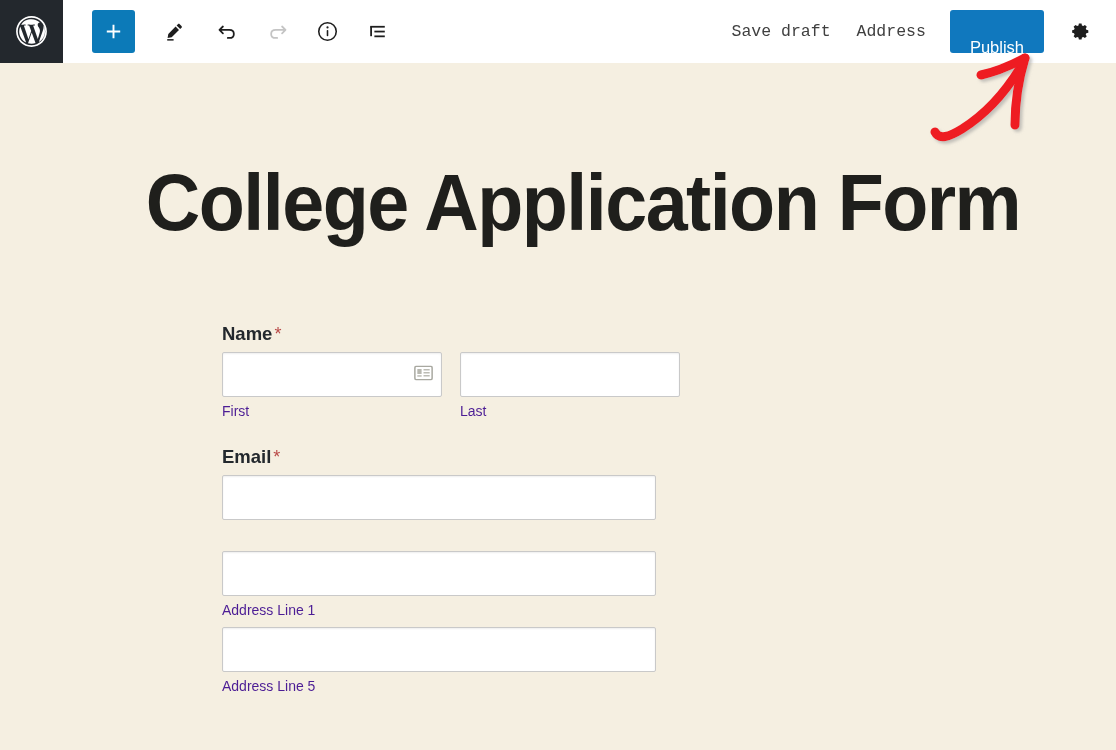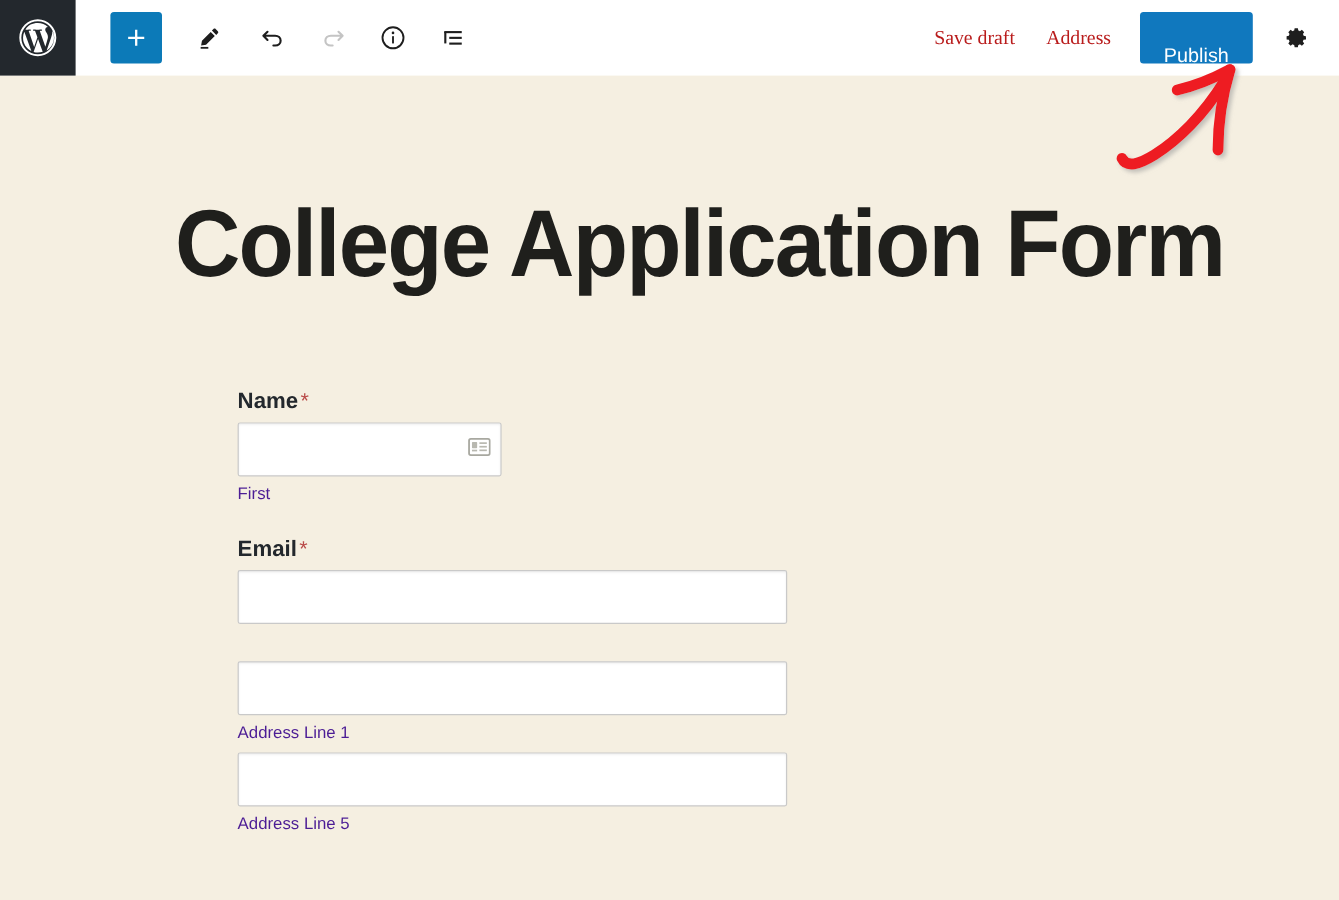--- a/index.html
+++ b/index.html
@@ -69,27 +69,27 @@
   .tb-icon-svg { display: block; }
 
   .toolbar-right {
     margin-left: auto;
     display: flex;
     align-items: center;
     height: 63px;
     padding-right: 14px;
   }
   .text-action {
-    color: #b91c1c;
+    color: #404040;
     font-size: 16.5px;
     background: none;
     border: none;
     cursor: pointer;
     padding: 8px 13px;
-    font-family: Liberation Serif, serif;
+    font-family: Liberation Mono, monospace;
     white-space: nowrap;
   }
   .publish-btn {
     background: #1078be;
     color: #ffffff;
     font-size: 16.5px;
     border: none;
     border-radius: 3px;
     padding: 16px 20px;
     height: 43px;
@@ -136,21 +136,21 @@
     transform-origin: center top;
     white-space: nowrap;
   }
 
   .form-block {
     position: absolute;
     top: 260px;
     left: 198px;
     width: 458px;
   }
-  .field { margin-bottom: 0; }
+  .field { margin-bottom: 0; margin-left: 24px; }
   .field-label {
     font-size: 18.5px;
     font-weight: 700;
     color: #23282d;
     margin-bottom: 7px;
     font-family: "Liberation Sans", sans-serif;
   }
   .req-star {
     color: #b94a48;
     font-weight: 400;
@@ -315,20 +315,24 @@
                 <rect x="3.4" y="3.6" width="4.6" height="5.4" rx="0.6" fill="#b8b8b0"></rect>
                 <rect x="3.4" y="10.4" width="4.6" height="1.5" fill="#b8b8b0"></rect>
                 <rect x="10" y="3.8" width="6.6" height="1.5" fill="#b8b8b0"></rect>
                 <rect x="10" y="7" width="6.6" height="1.5" fill="#b8b8b0"></rect>
                 <rect x="10" y="10.2" width="6.6" height="1.5" fill="#b8b8b0"></rect>
               </svg>
             </span>
           </div>
           <div class="sub-label">First</div>
         </div>
+        <div class="name-col">
+          <input class="text-input" type="text" placeholder="" style="">
+          <div class="sub-label">Last</div>
+        </div>
       </div>
     </div>
 
     <div class="spacer-16"></div>
 
     <div class="field">
       <div class="field-label">
         <span>Email</span><span class="req-star">*</span>
       </div>
       <input class="text-input" type="text" placeholder="" style="">

